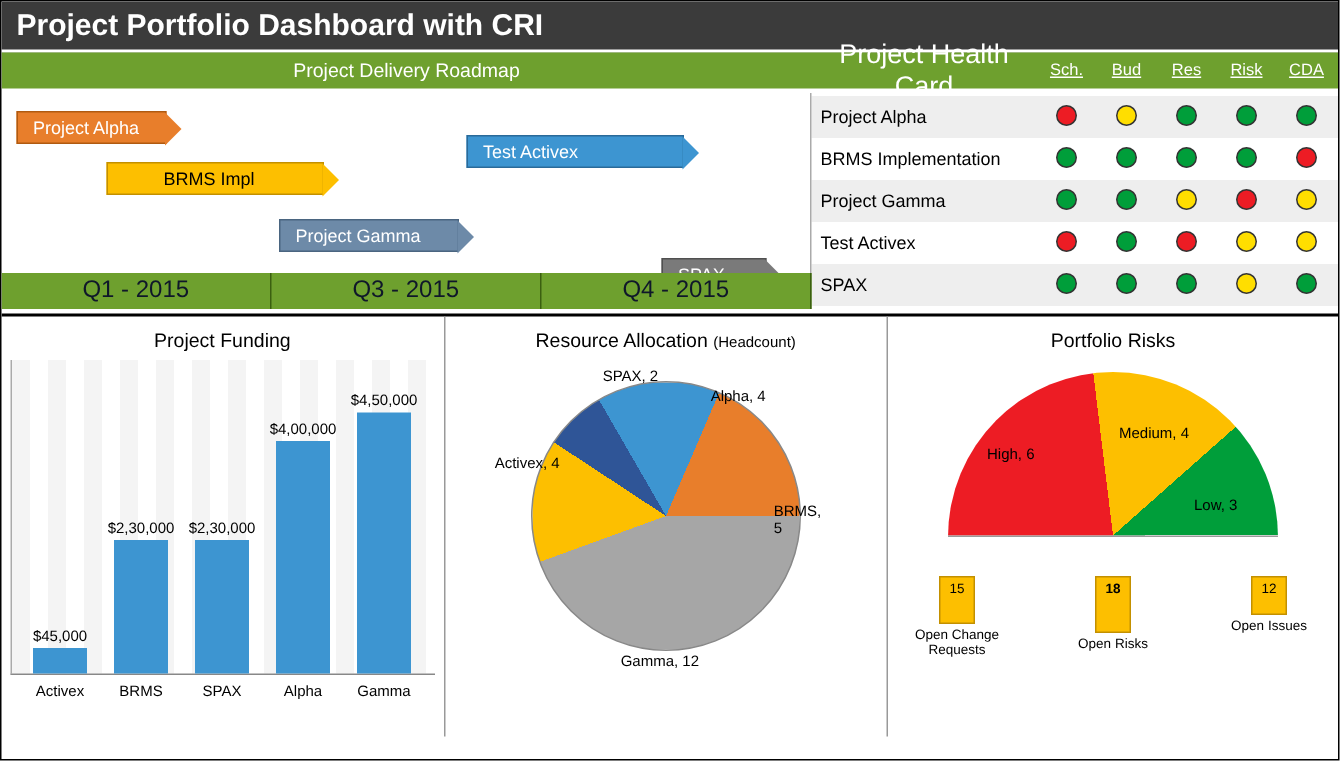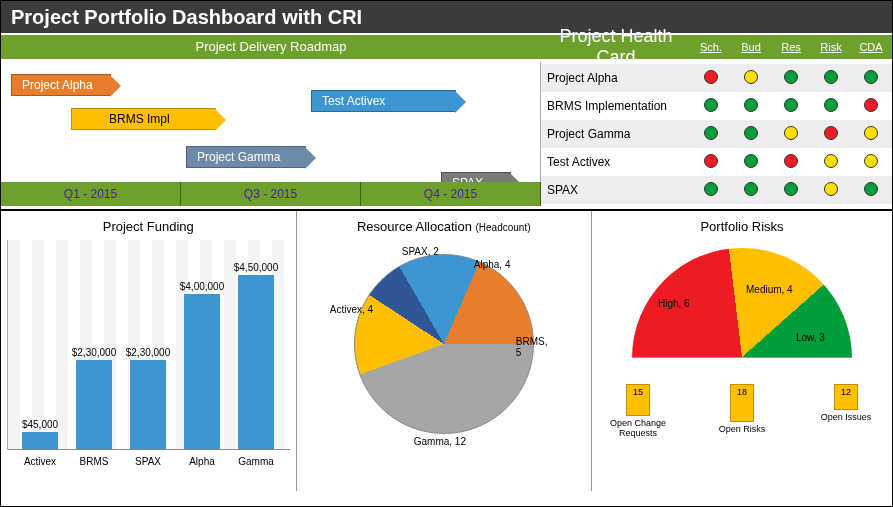--- a/index.html
+++ b/index.html
@@ -11,21 +11,21 @@
   .top { display: flex; height: 152px; border-bottom: 2px solid #000; align-items: center;}
   .roadmap { width: 540px; position: relative; border-right: 1px solid #aaa;}
   .roadmap-body { position: relative; height: 144px; }
   .arrow { position: absolute; height: 22px; color: #fff; font-size: 12px; line-height: 22px; padding-left: 10px; display: flex; align-items: center;}
   .arrow::after { content:""; position:absolute; right:-11px; top:0; border-top:11px solid transparent; border-bottom:11px solid transparent; }
   .a-orange { background:#e87e2b; border:1px solid #b05a10;} .a-orange::after{border-left:11px solid #e87e2b;}
   .a-yellow { background:#fdbf00; color:#000; border:1px solid #c39000;} .a-yellow::after{border-left:11px solid #fdbf00;}
   .a-blue   { background:#3d95d1; border:1px solid #2a6a99;} .a-blue::after{border-left:11px solid #3d95d1;}
   .a-steel  { background:#6d8aa8; border:1px solid #4a6580;} .a-steel::after{border-left:11px solid #6d8aa8;}
   .a-gray   { background:#7a7a7a; border:1px solid #505050;} .a-gray::after{border-left:11px solid #7a7a7a;}
-  .q-axis { position:absolute; bottom:0; left:0; width:540px; height:24px; background:#6ea02e; color:#4c1d95; font-size:12px; display:flex;}
+  .q-axis { position:absolute; bottom:0; left:0; width:540px; height:24px; background:#6ea02e; color:#0f172a; font-size:16px; display:flex;}
   .q-axis div{ flex:1; text-align:center; line-height:24px; border-right:1px solid #3b6010;}
   .health { flex:1; }
   .health-hdr { display:flex; font-size:11px; color:#fff; height:24px; align-items:center;}
   .health-hdr .plabel{ width:150px; text-align:center; font-size:18px; text-decoration:none;}
   .health-hdr .hcol{ width:40px; text-align:center; text-decoration:underline;}
   .hrow { display:flex; height:28px; align-items:center; font-size:12px; }
   .hrow:nth-child(odd){ background:#eee;}
   .hrow .plabel{ width:150px; padding-left:6px;}
   .hrow .dot{ width:40px; text-align:center;}
   .circle{ display:inline-block; width:14px; height:14px; border-radius:50%; border:1px solid #333;}
@@ -174,21 +174,21 @@
         <div class="semi-lbl" style="left: 26px; top: -64px;">High, 6</div>
         <div class="semi-lbl" style="left: 114px; top: -78px;">Medium, 4</div>
         <div class="semi-lbl" style="left: 164px; top: -30px;">Low, 3</div>
       </div>
     <div class="open-row" id="open-row">
         <div class="open-item">
           <div class="open-bar" style="height: 32px;">15</div>
           <div>Open Change Requests</div>
         </div>
         <div class="open-item">
-          <div class="open-bar" style="height: 38px;">18</div>
+          <div class="open-bar" style="height: 38px; font-weight: bold;">18</div>
           <div>Open Risks</div>
         </div>
         <div class="open-item">
           <div class="open-bar" style="height: 26px;">12</div>
           <div>Open Issues</div>
         </div>
       </div>
   </div>
 </div>
 

